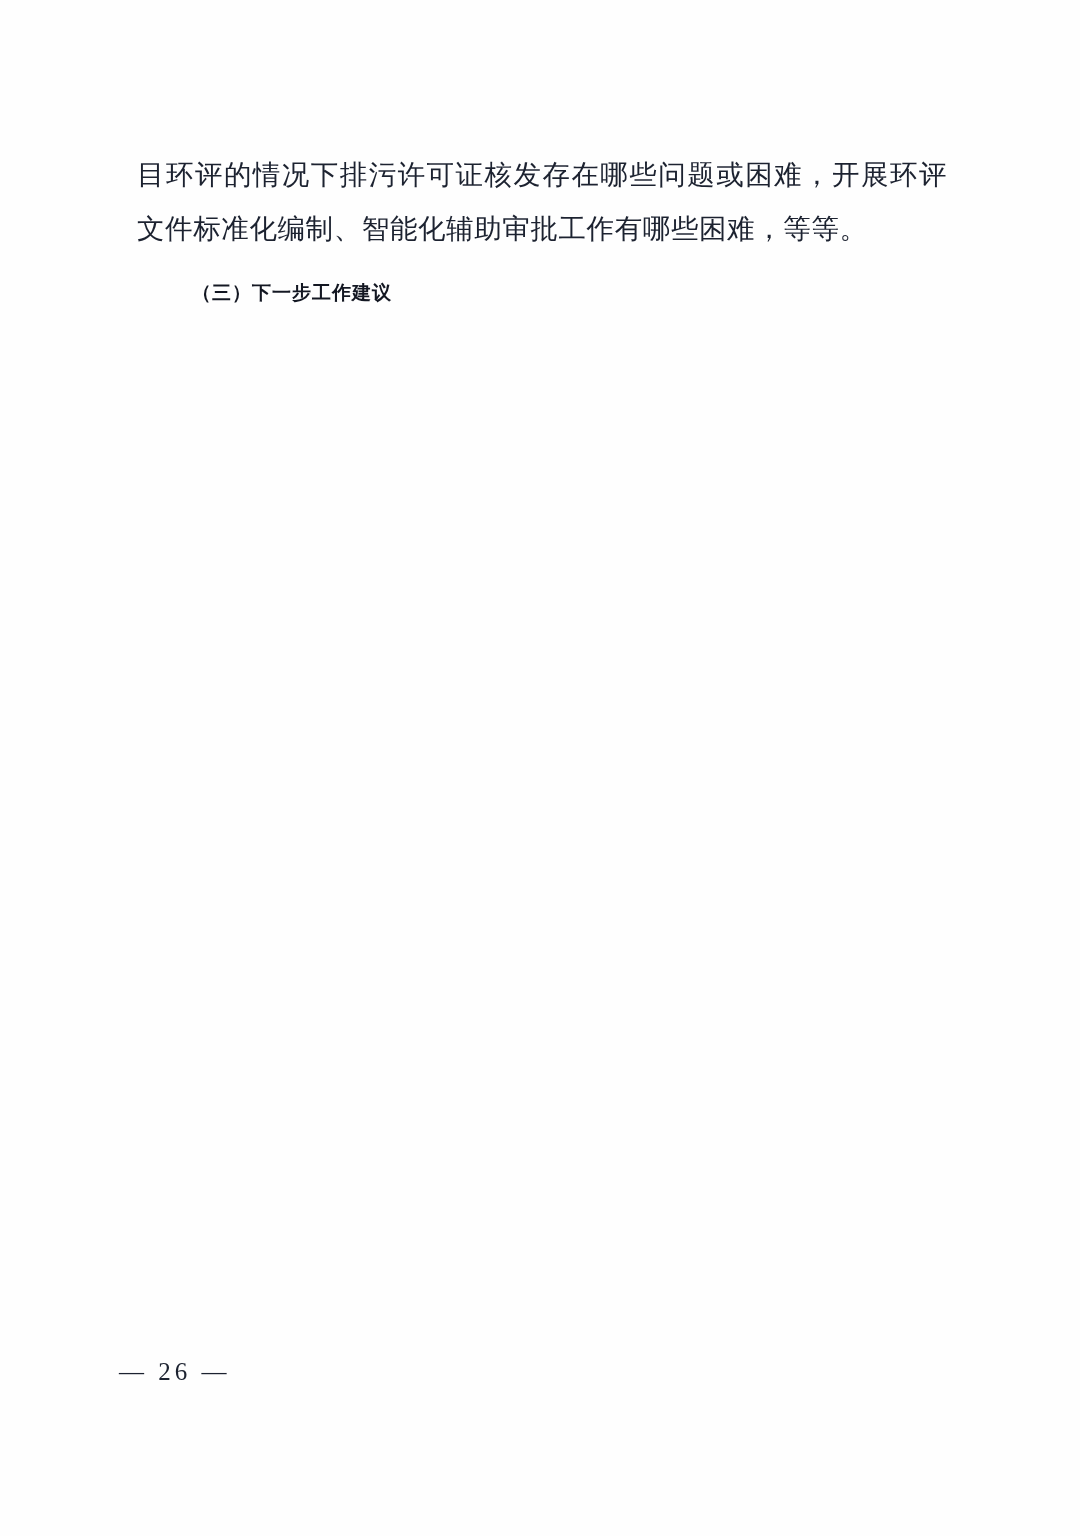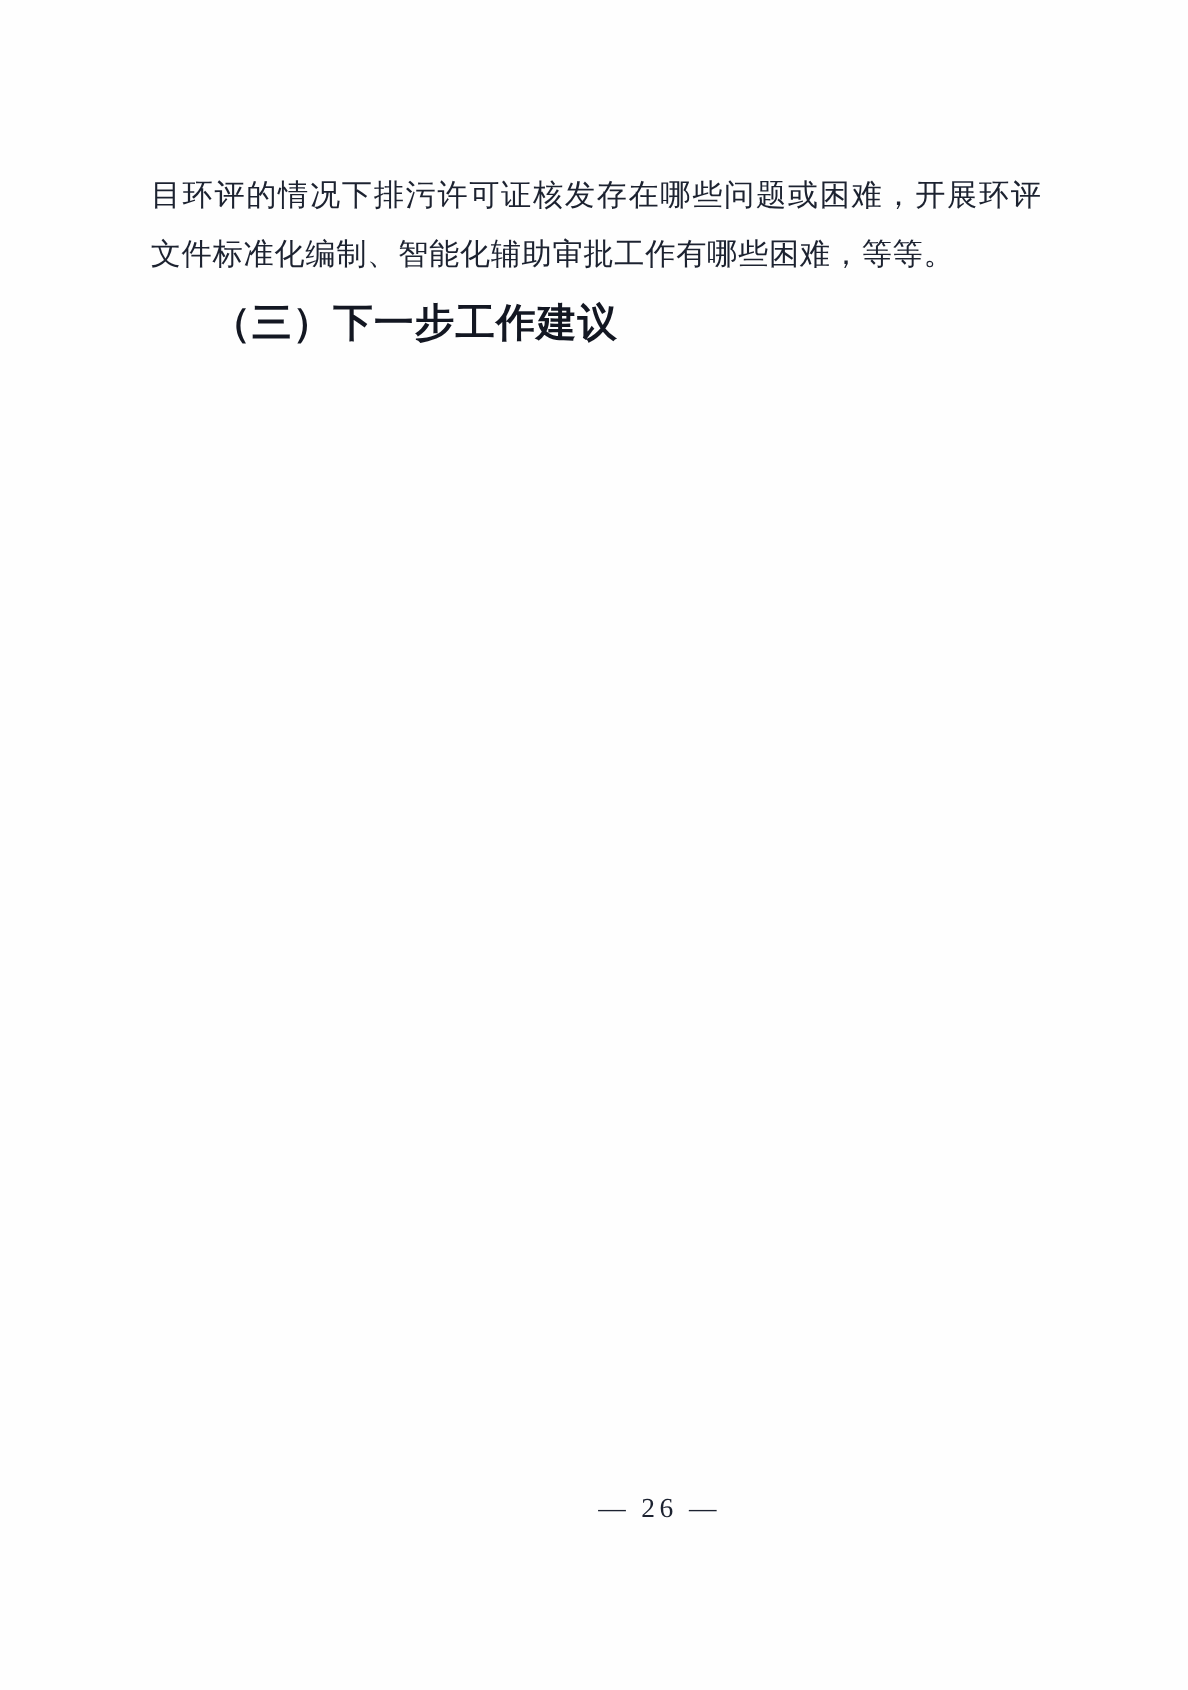--- a/index.html
+++ b/index.html
@@ -30,46 +30,47 @@
     width: 810px;
   }
   .para {
     font-size: 27.5px;
     line-height: 54px;
     letter-spacing: 0.6px;
     text-align: justify;
     text-justify: inter-character;
     color: #1c2230;
     margin: 0;
+    font-family: Liberation Mono, monospace;
   }
   .para-cont {
     text-indent: 0;
   }
   .para-indent {
     text-indent: 55px;
   }
   .heading {
-    font-size: 36px;
+    font-size: 19px;
     line-height: 54px;
     font-weight: bold;
     letter-spacing: 1px;
     text-indent: 55px;
     color: #131722;
     margin: 0;
     font-family: "Liberation Sans", "DejaVu Sans", sans-serif;
   }
   .block-gap {
     height: 8px;
   }
   .footer {
     position: absolute;
     left: 0;
     top: 1358px;
     width: 1080px;
-    text-align: center;
+    text-align: left;
     padding-left: 119px;
     box-sizing: border-box;
   }
   .page-number {
     font-size: 25px;
     letter-spacing: 4px;
     color: #1c2230;
     font-family: "Liberation Serif", "DejaVu Serif", serif;
   }
 </style>

